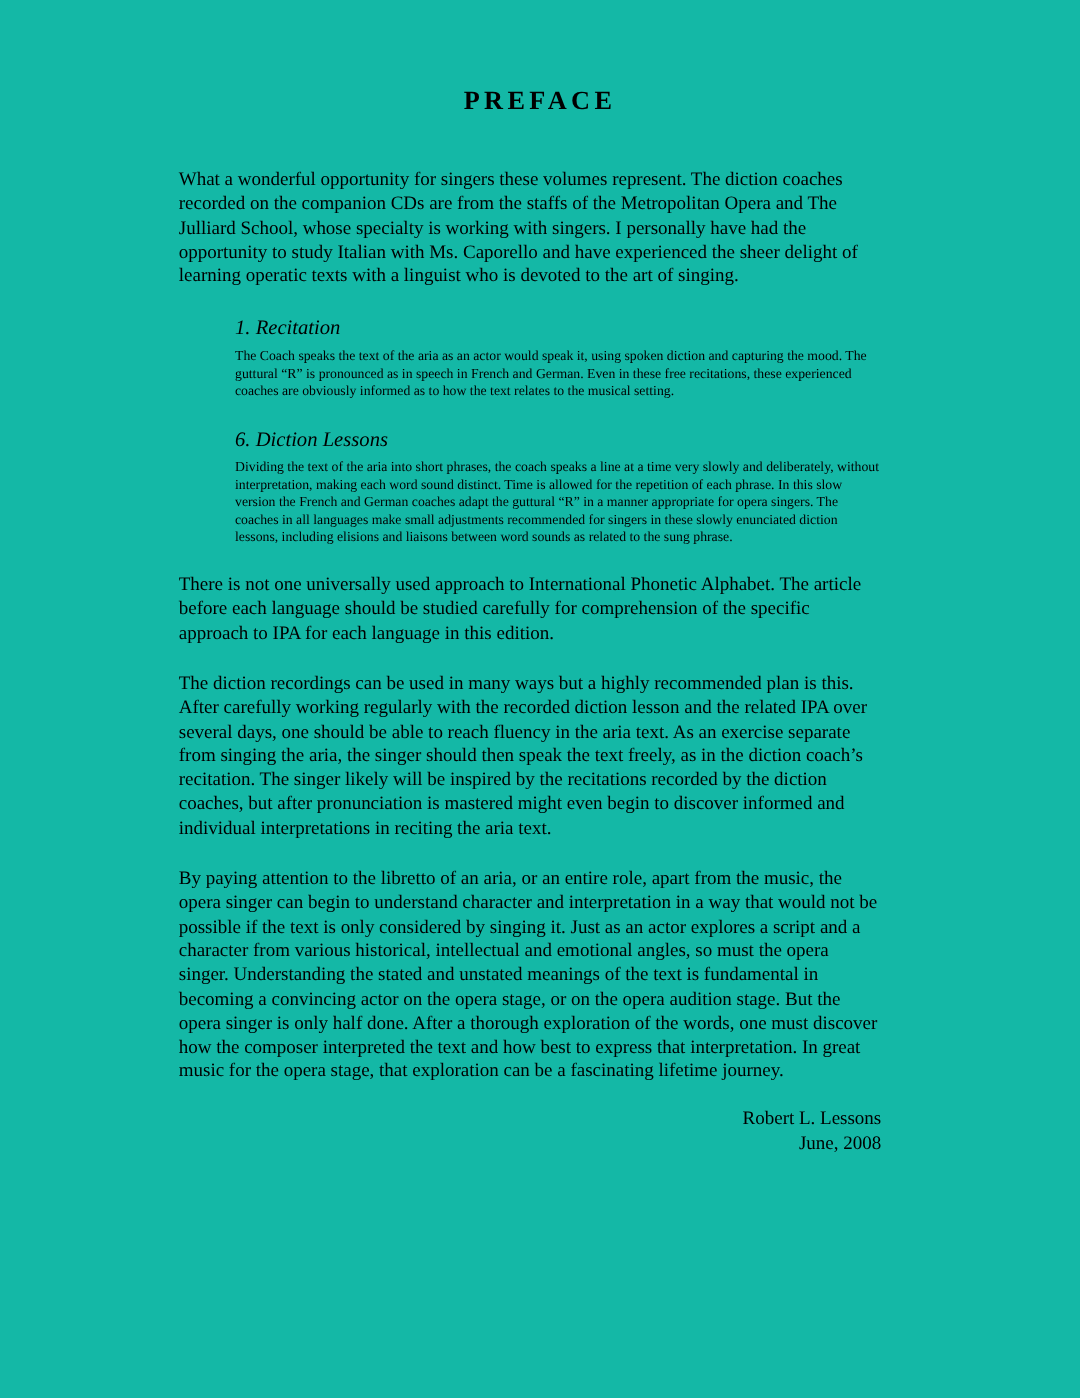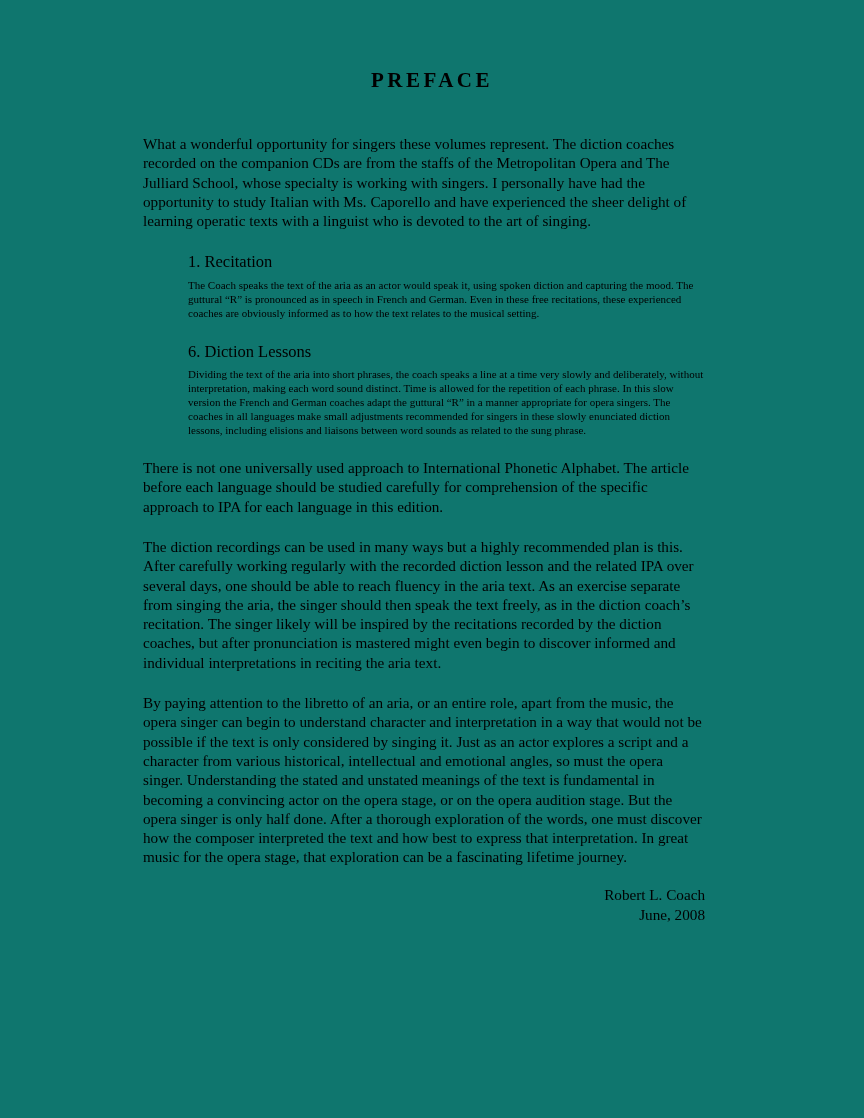--- a/index.html
+++ b/index.html
@@ -11,21 +11,21 @@
     width: 864px;
     height: 1118px;
     font-family: "Liberation Serif", serif;
     color: #000000;
     -webkit-font-smoothing: antialiased;
   }
   .page {
     position: relative;
     width: 864px;
     height: 1118px;
-    background: #0f766e;
+    background: #14b8a6;
     box-sizing: border-box;
   }
   .title {
     text-align: center;
     font-family: "Liberation Serif", serif;
     font-weight: bold;
     font-size: 21px;
     letter-spacing: 3.5px;
     margin: 0;
     padding-top: 68px;
@@ -46,20 +46,21 @@
     margin-bottom: 16px;
   }
   .section {
     margin: 0 0 8px 0;
   }
   .section-head {
     font-size: 16.5px;
     line-height: 1.3;
     margin: 0 0 6px 0;
     padding-left: 45px;
+    font-style: italic;
   }
   .section-body {
     font-size: 11px;
     line-height: 1.27;
     margin: 0 0 20px 0;
     padding-left: 45px;
   }
   .signature {
     margin-top: 18px;
     text-align: right;
@@ -90,18 +91,18 @@
       <div class="section-body">Dividing the text of the aria into short phrases, the coach speaks a line at a time very slowly and deliberately, without interpretation, making each word sound distinct. Time is allowed for the repetition of each phrase. In this slow version the French and German coaches adapt the guttural “R” in a manner appropriate for opera singers. The coaches in all languages make small adjustments recommended for singers in these slowly enunciated diction lessons, including elisions and liaisons between word sounds as related to the sung phrase.</div>
     </div>
 
     <p class="para">There is not one universally used approach to International Phonetic Alphabet. The article before each language should be studied carefully for comprehension of the specific approach to IPA for each language in this edition.</p>
 
     <p class="para">The diction recordings can be used in many ways but a highly recommended plan is this. After carefully working regularly with the recorded diction lesson and the related IPA over several days, one should be able to reach fluency in the aria text. As an exercise separate from singing the aria, the singer should then speak the text freely, as in the diction coach’s recitation. The singer likely will be inspired by the recitations recorded by the diction coaches, but after pronunciation is mastered might even begin to discover informed and individual interpretations in reciting the aria text.</p>
 
     <p class="para tight">By paying attention to the libretto of an aria, or an entire role, apart from the music, the opera singer can begin to understand character and interpretation in a way that would not be possible if the text is only considered by singing it. Just as an actor explores a script and a character from various historical, intellectual and emotional angles, so must the opera singer. Understanding the stated and unstated meanings of the text is fundamental in becoming a convincing actor on the opera stage, or on the opera audition stage. But the opera singer is only half done. After a thorough exploration of the words, one must discover how the composer interpreted the text and how best to express that interpretation. In great music for the opera stage, that exploration can be a fascinating lifetime journey.</p>
 
     <div class="signature">
-      <div>Robert L. Coach</div>
+      <div>Robert L. Lessons</div>
       <div>June, 2008</div>
     </div>
 
   </div>
 </div>
 
 </body></html>

